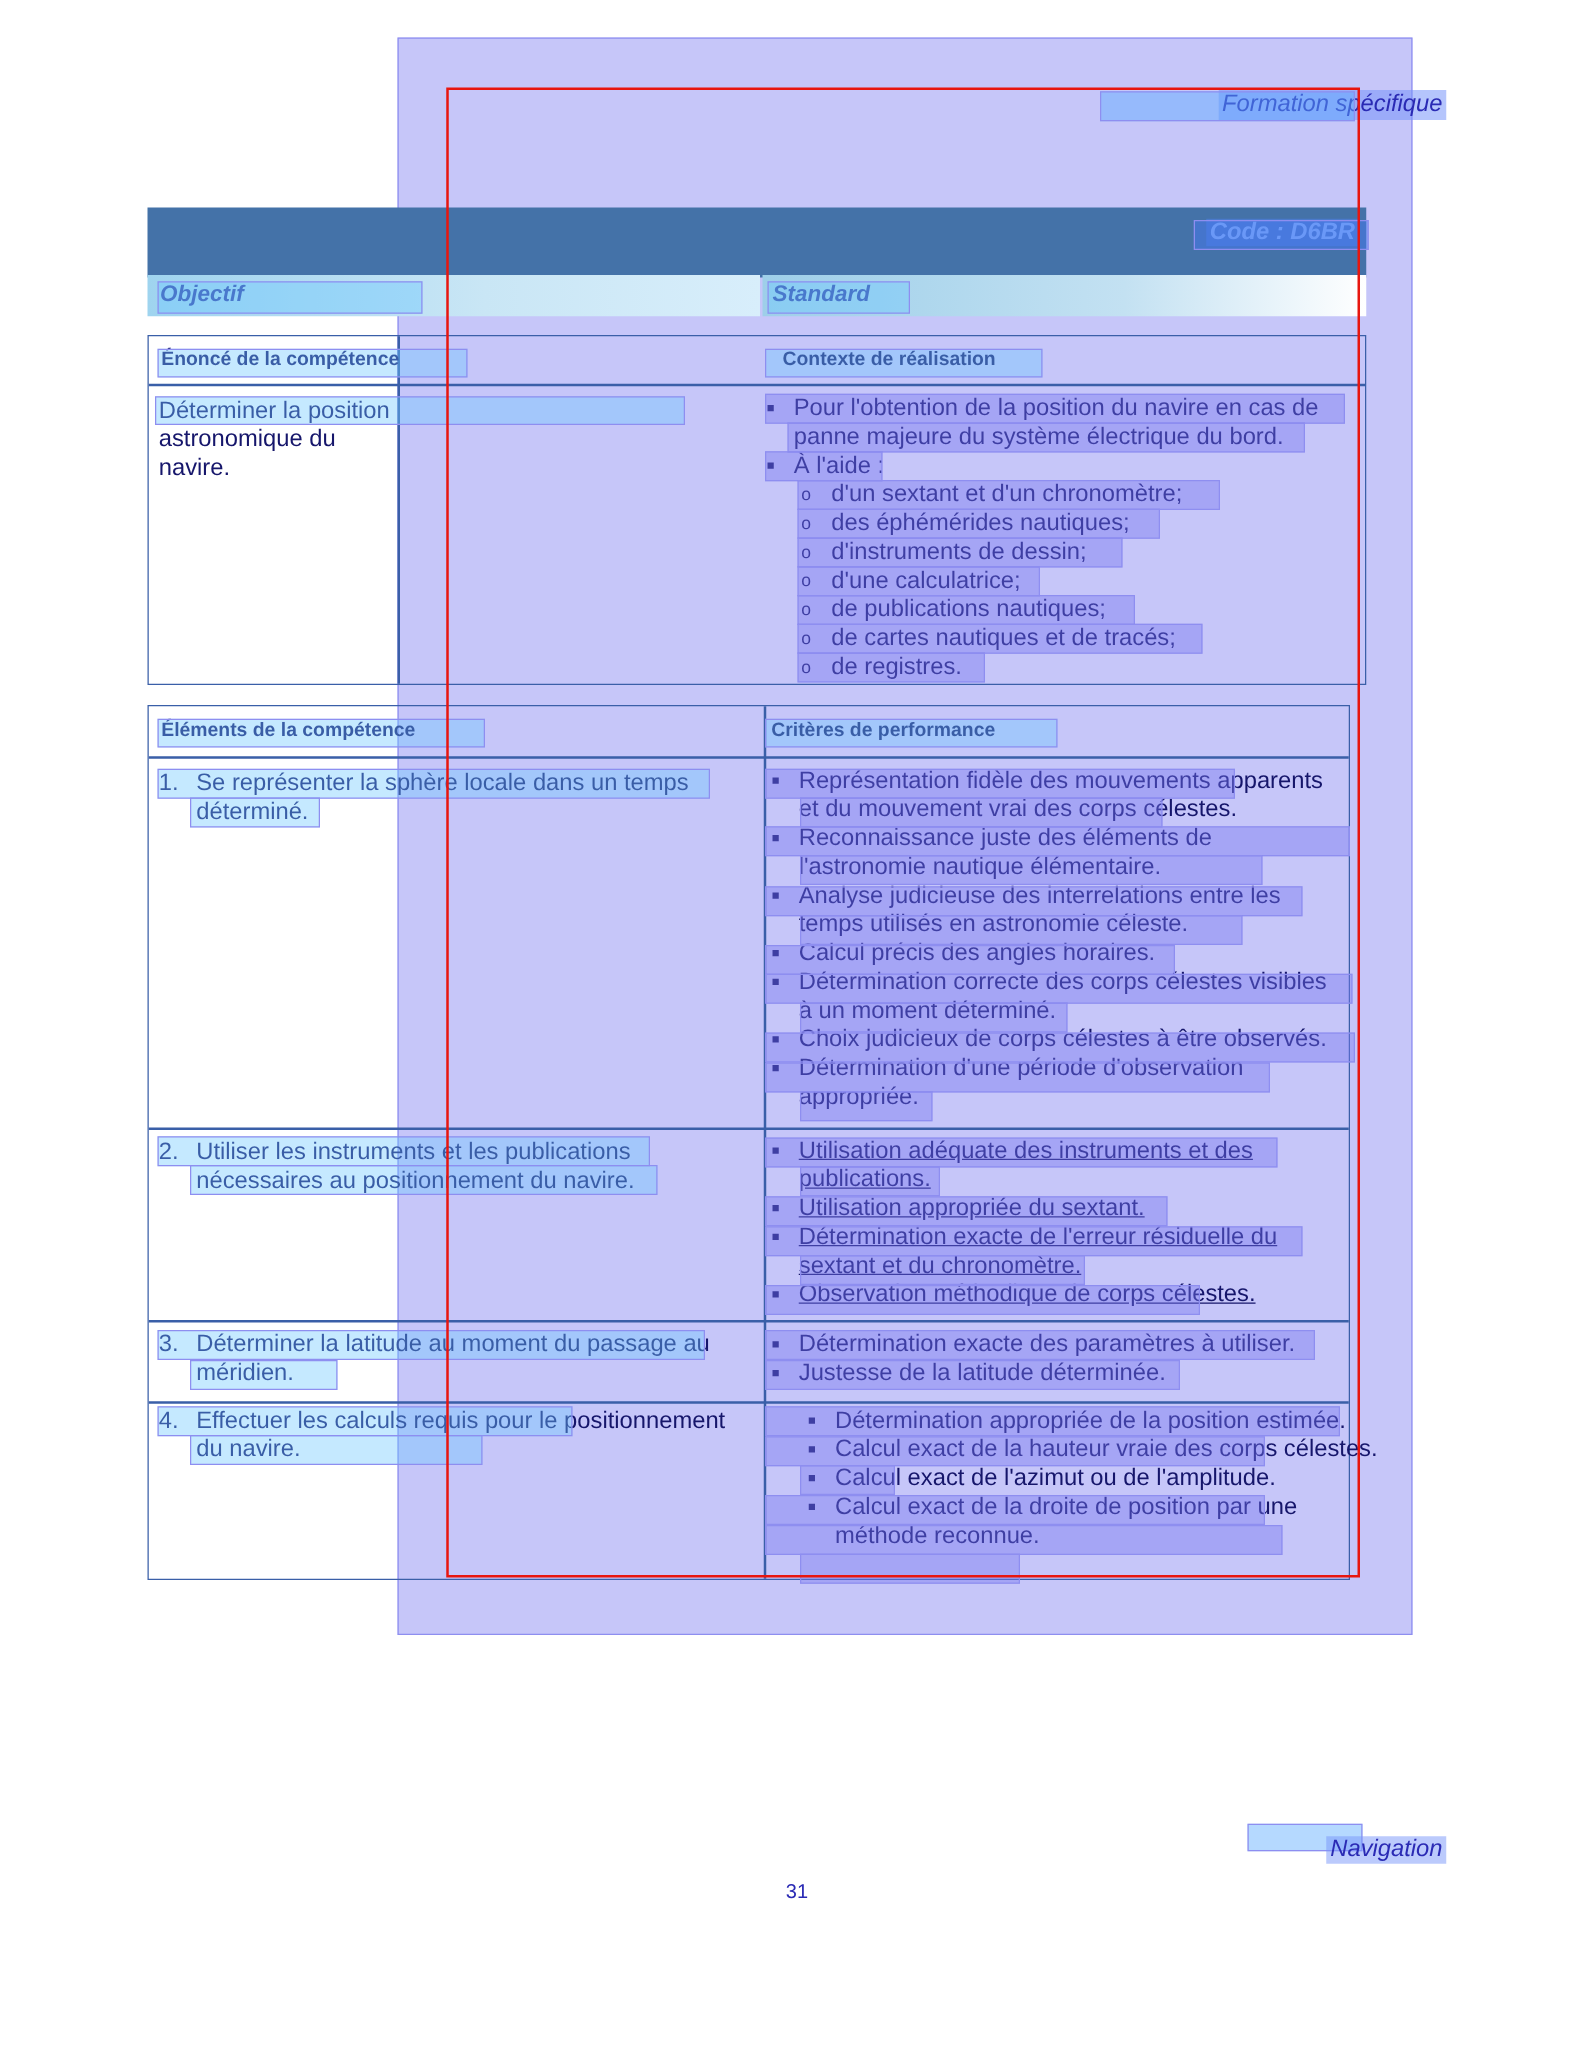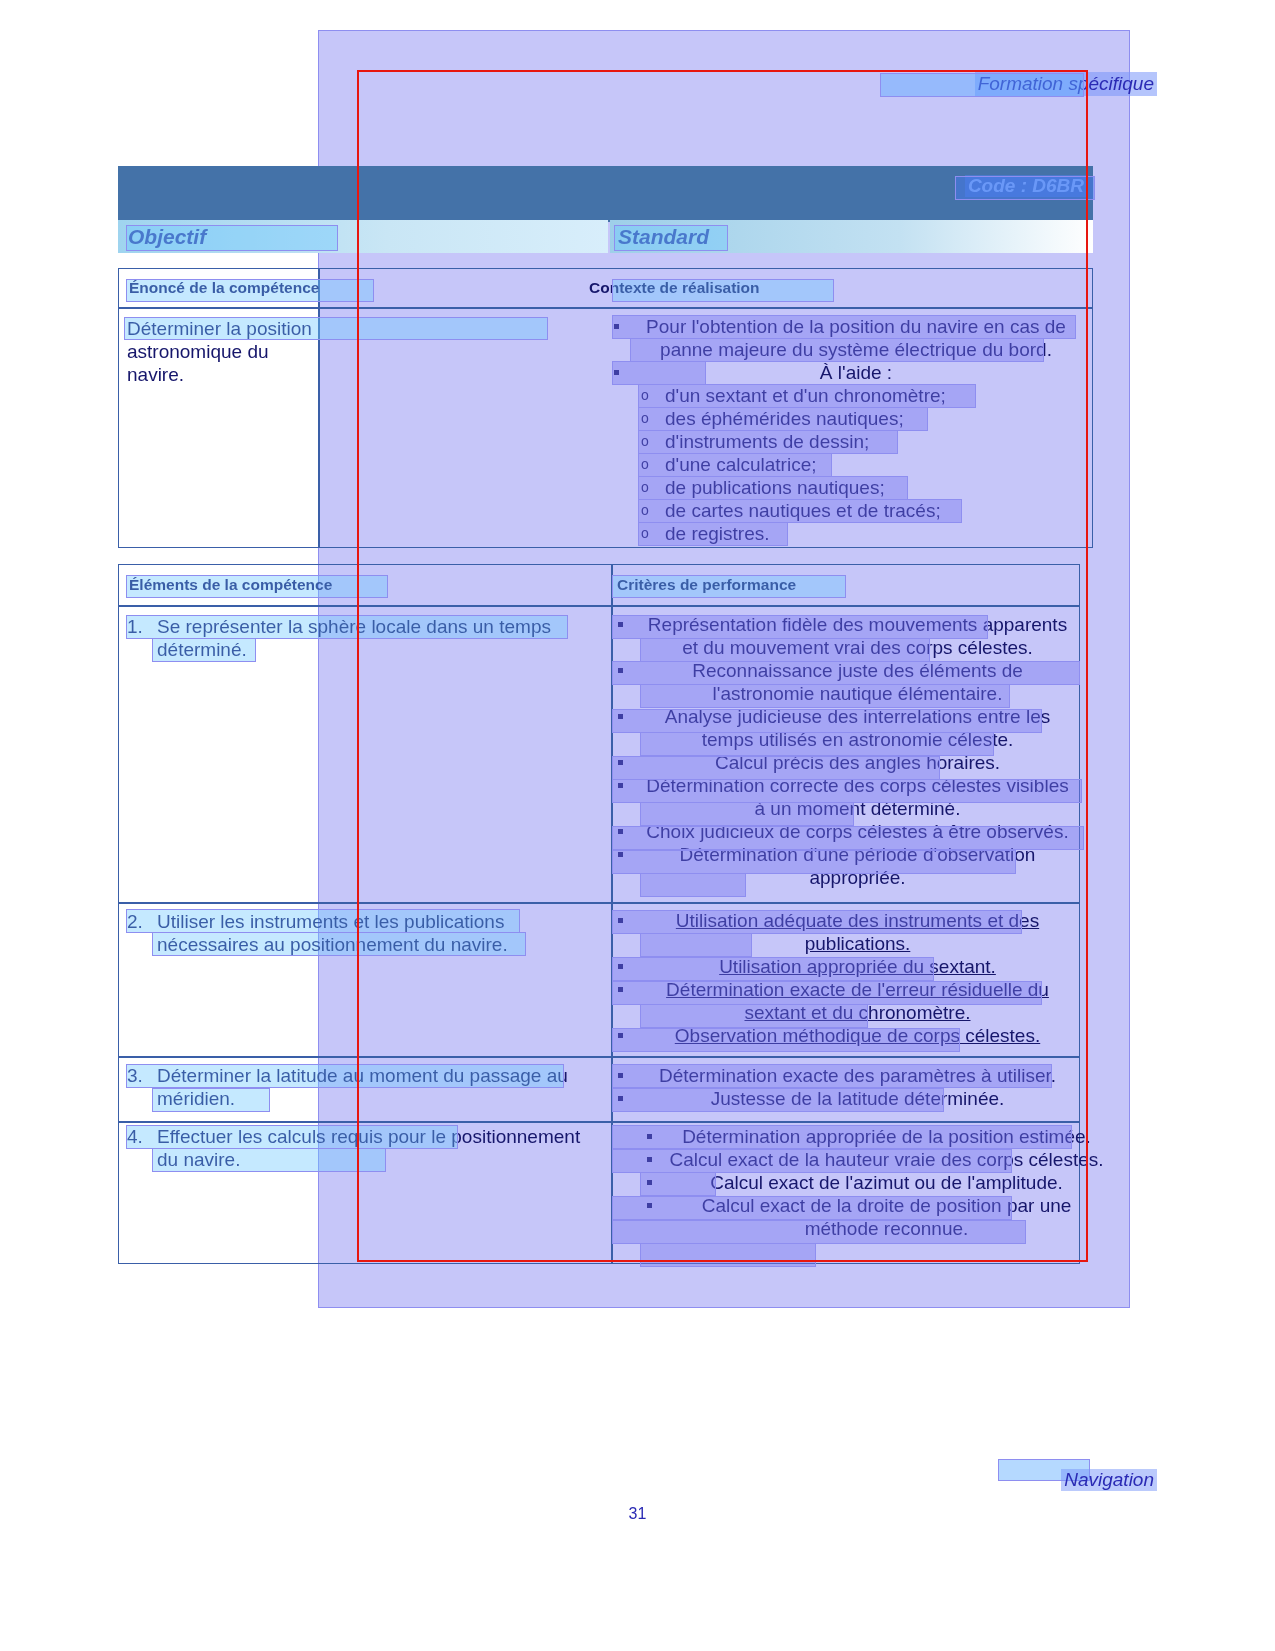--- a/index.html
+++ b/index.html
@@ -87,21 +87,21 @@
   }
   .os-band .std {
     position: absolute;
     left: 492px; top: 0;
     width: 483px; height: 33px;
     background: linear-gradient(to right, #9ecfe9, #c3e1f2 60%, #ffffff);
   }
   .os-band .lbl {
     position: absolute;
     top: 5px;
-    font-size: 21px;
+    font-size: 18px;
     font-weight: bold;
     font-style: italic;
     color: #2f3fa8;
     text-align: center;
   }
   .os-band .lbl.a { left: 10px; }
   .os-band .lbl.b { left: 500px; }
 
   
   .tbl {
@@ -149,21 +149,20 @@
 
   ul.blist {
     list-style: none;
     margin: 0;
     padding: 0;
   }
   ul.blist > li {
     position: relative;
     padding-left: 28px;
     margin: 0 0 0 0;
-    text-align: center;
   }
   ul.blist > li::before {
     content: "";
     position: absolute;
     left: 7px;
     top: 9px;
     width: 5px;
     height: 5px;
     background: #16166b;
   }
@@ -238,21 +237,21 @@
     <div class="std"></div>
     <div class="lbl a">Objectif</div>
     <div class="lbl b">Standard</div>
   </div>
 
   <div class="tbl" id="tbl-competence">
     <div class="col-split" style="left:199px;"></div>
     <div class="row-line" style="top:38px;"></div>
 
     <div class="th" style="left:10px; top:10px;">Énoncé de la compétence</div>
-    <div class="th" style="left:470px; top:10px;">Contexte de réalisation</div>
+    <div class="th" style="left:507px; top:10px;">Contexte de réalisation</div>
 
     <div class="cell-text" style="left:8px; top:48px; width:190px;">Déterminer la position astronomique du navire.</div>
 
     <div class="cell-text" style="left:488px; top:46px; width:470px;">
       <ul class="blist">
         <li>Pour l'obtention de la position du navire en cas de panne majeure du système électrique du bord.</li>
         <li>À l'aide :</li>
       </ul>
       <ul class="sublist">
         <li>d'un sextant et d'un chronomètre;</li>

